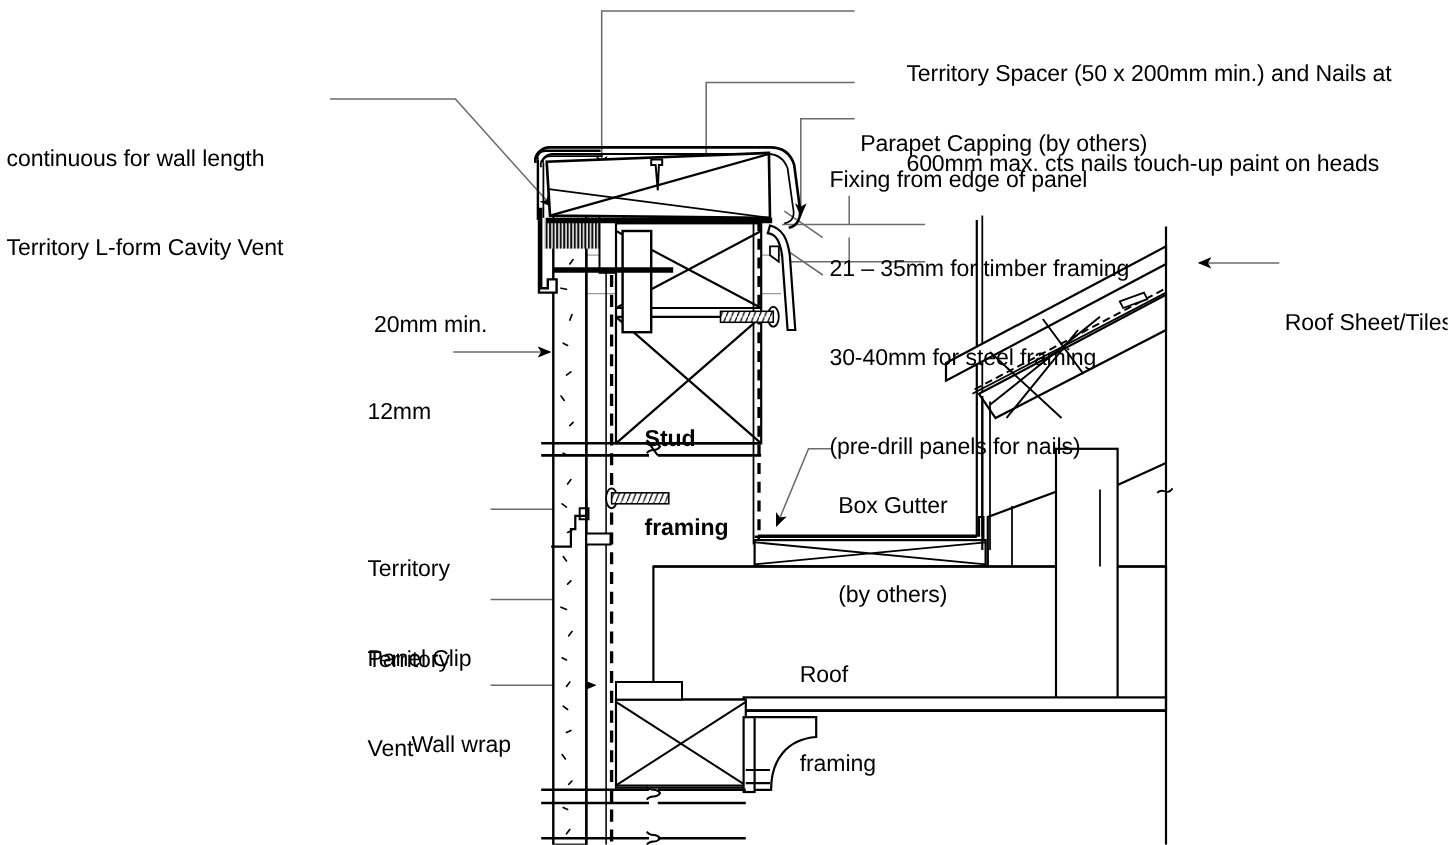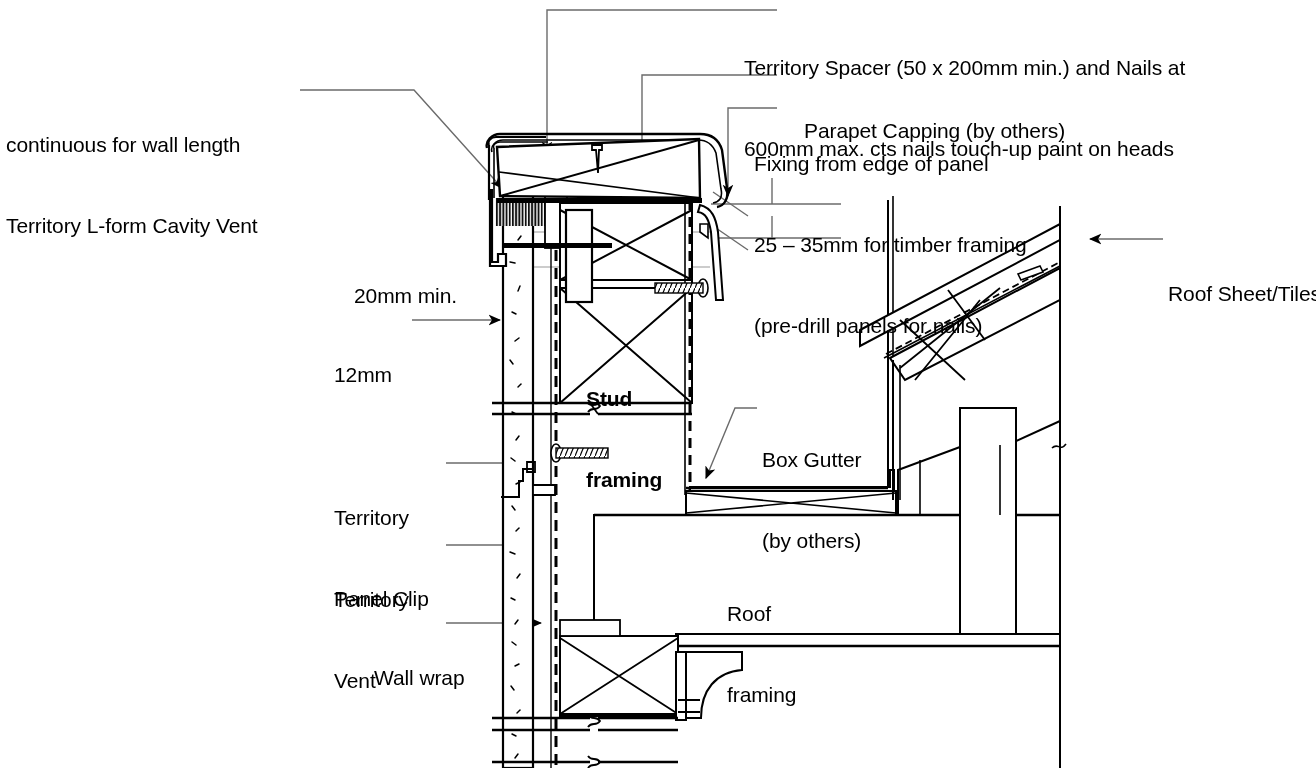--- a/index.html
+++ b/index.html
@@ -258,41 +258,42 @@
     <path d="M588,756 C592,762 596,756 600,762 C596,768 592,762 588,768" stroke-width="1.8"></path>
   </g>
 
   <g stroke="#000" stroke-width="2" fill="none">
     <path d="M678,700 L700,700"></path>
     <path d="M678,712 L700,712"></path>
   </g>
 
 </svg>
 
-<div class="lbl" style="left:744px;top:0px;">
+<div class="lbl" style="left:824px;top:0px;">
   <div>Territory Spacer (50 x 200mm min.) and Nails at</div>
   <div>600mm max. cts nails touch-up paint on heads</div>
 </div>
 
-<div class="lbl" style="left:782px;top:63px;margin-left:22px;">
+<div class="lbl" style="left:782px;top:63px;">
   <div>Parapet Capping (by others)</div>
 </div>
 
 <div class="lbl" style="left:754px;top:96px;">
   <div>Fixing from edge of panel</div>
-  <div>25 – 35mm for timber framing</div>
+  <div>21 – 35mm for timber framing</div>
+  <div>30-40mm for steel framing</div>
   <div>(pre-drill panels for nails)</div>
 </div>
 
 <div class="lbl" style="left:6px;top:77px;">
   <div>continuous for wall length</div>
   <div>Territory L-form Cavity Vent</div>
 </div>
 
-<div class="lbl" style="left:354px;top:228px;">
+<div class="lbl" style="left:340px;top:228px;">
   <div>20mm min.</div>
 </div>
 
 <div class="lbl" style="left:334px;top:307px;">
   <div>12mm</div>
 </div>
 
 <div class="lbl" style="left:586px;top:331px;font-weight:bold;">
   <div>Stud</div>
   <div>framing</div>

